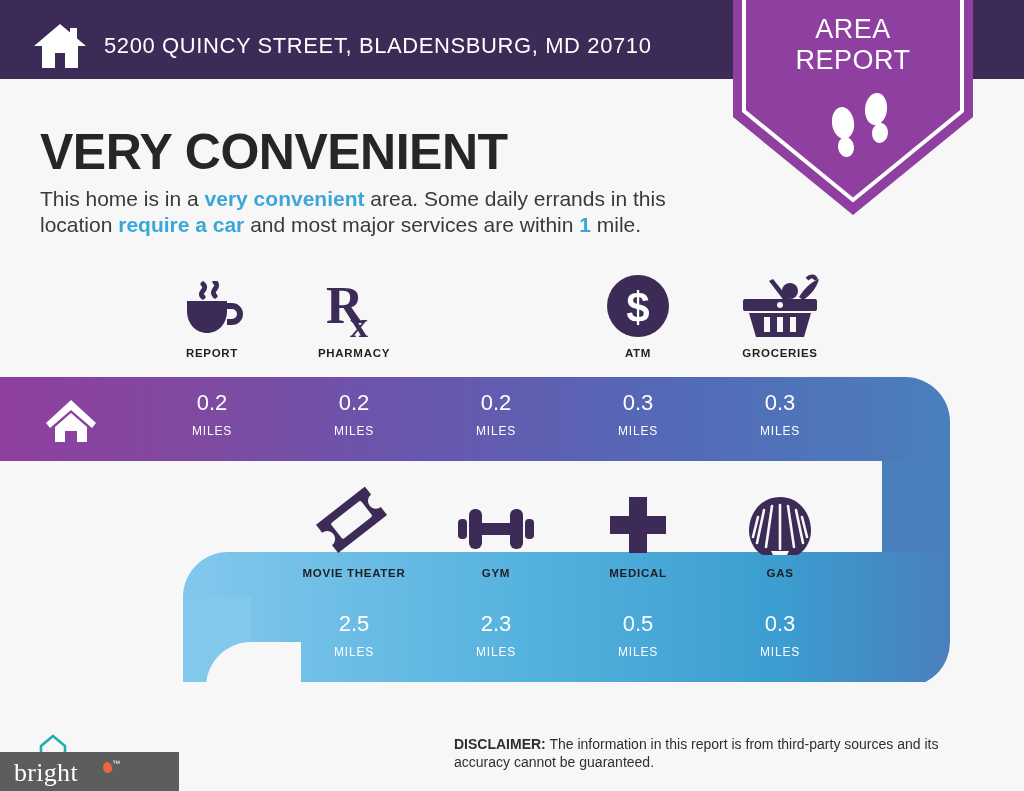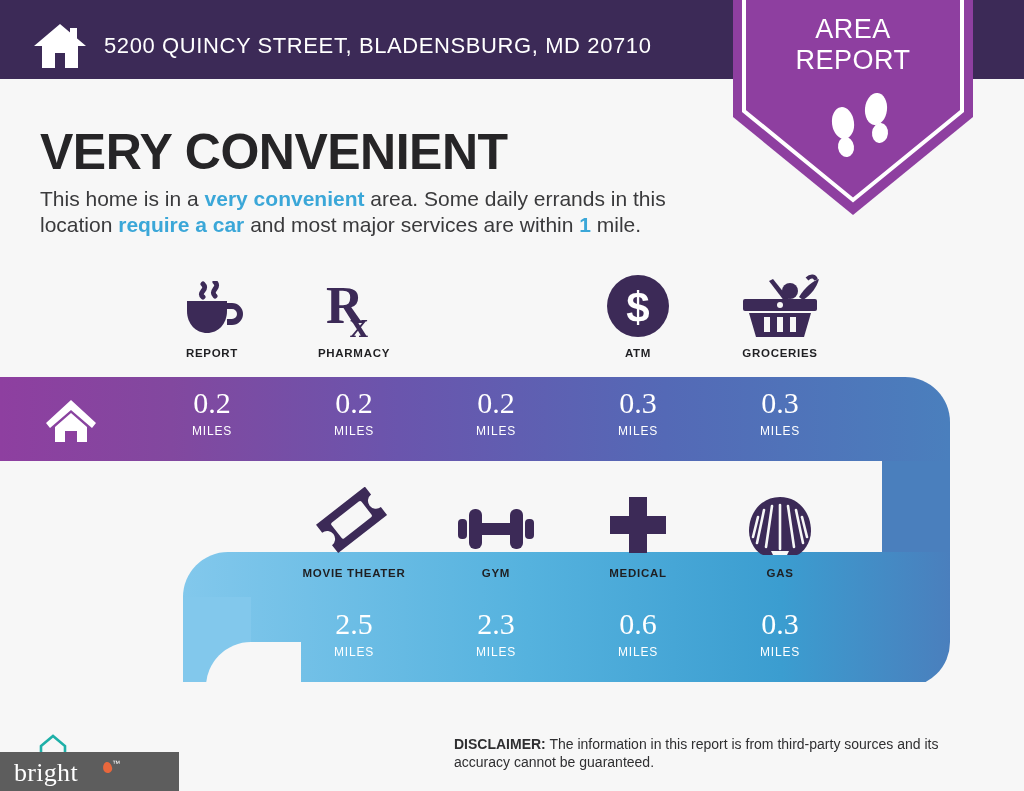--- a/index.html
+++ b/index.html
@@ -40,21 +40,21 @@
   .icon-cell .glyph{height:62px;display:flex;align-items:flex-end;justify-content:center;}
   .icon-cell .cap{
     margin-top:8px;font-size:11.5px;font-weight:bold;color:#1f1f22;letter-spacing:.7px;
   }
   .row1-icons{position:absolute;left:141px;top:277px;width:710px;height:90px;}
   .row2-icons{position:absolute;left:283px;top:497px;width:568px;height:90px;}
   
   .snake{position:absolute;left:0;top:372px;width:1024px;height:310px;}
   
   .vcell{position:absolute;width:142px;height:84px;text-align:center;color:#fff;}
-  .vcell .num{position:absolute;left:0;top:10px;width:142px;font-size:30px;line-height:32px;font-family:Liberation Serif, serif;}
+  .vcell .num{position:absolute;left:0;top:10px;width:142px;font-size:22px;line-height:32px;}
   .vcell .unit{position:absolute;left:0;top:47px;width:142px;font-size:12px;letter-spacing:.8px;}
   .homecell{position:absolute;left:0;top:377px;width:141px;height:84px;}
   .homecell svg{position:absolute;left:42px;top:22px;}
   
   .lr-logo{position:absolute;left:38px;top:732px;display:flex;align-items:flex-start;flex-direction:column;}
   .lr-logo .lr-text{
     margin-left:7px;font-size:24px;color:#4d4f5c;letter-spacing:-.2px;
   }
   .bright{
     position:absolute;left:0;top:752px;width:131px;height:39px;background:#5d5d5d;padding-left:48px;
@@ -276,21 +276,21 @@
 <div id="r2v">
     <div class="vcell" style="left: 283px; top: 598px;">
       <div class="num">2.5</div>
       <div class="unit">MILES</div>
     </div>
     <div class="vcell" style="left: 425px; top: 598px;">
       <div class="num">2.3</div>
       <div class="unit">MILES</div>
     </div>
     <div class="vcell" style="left: 567px; top: 598px;">
-      <div class="num">0.6</div>
+      <div class="num">0.5</div>
       <div class="unit">MILES</div>
     </div>
     <div class="vcell" style="left: 709px; top: 598px;">
       <div class="num">0.3</div>
       <div class="unit">MILES</div>
     </div>
   </div>
 
 <div class="lr-logo">
   <span>

